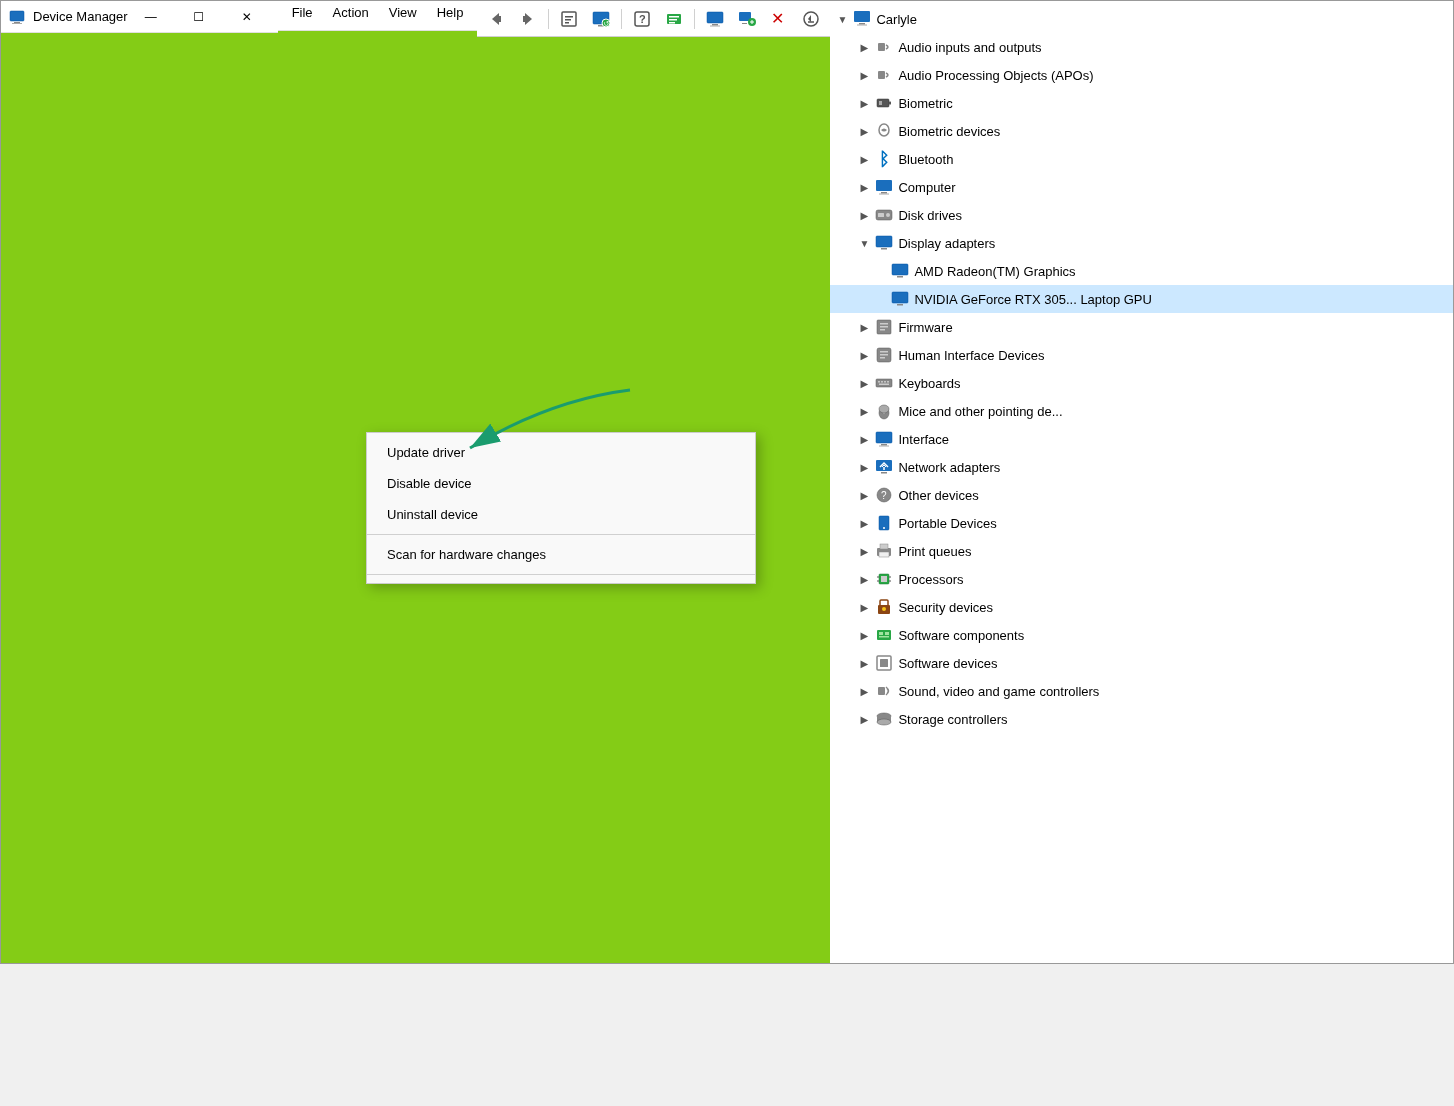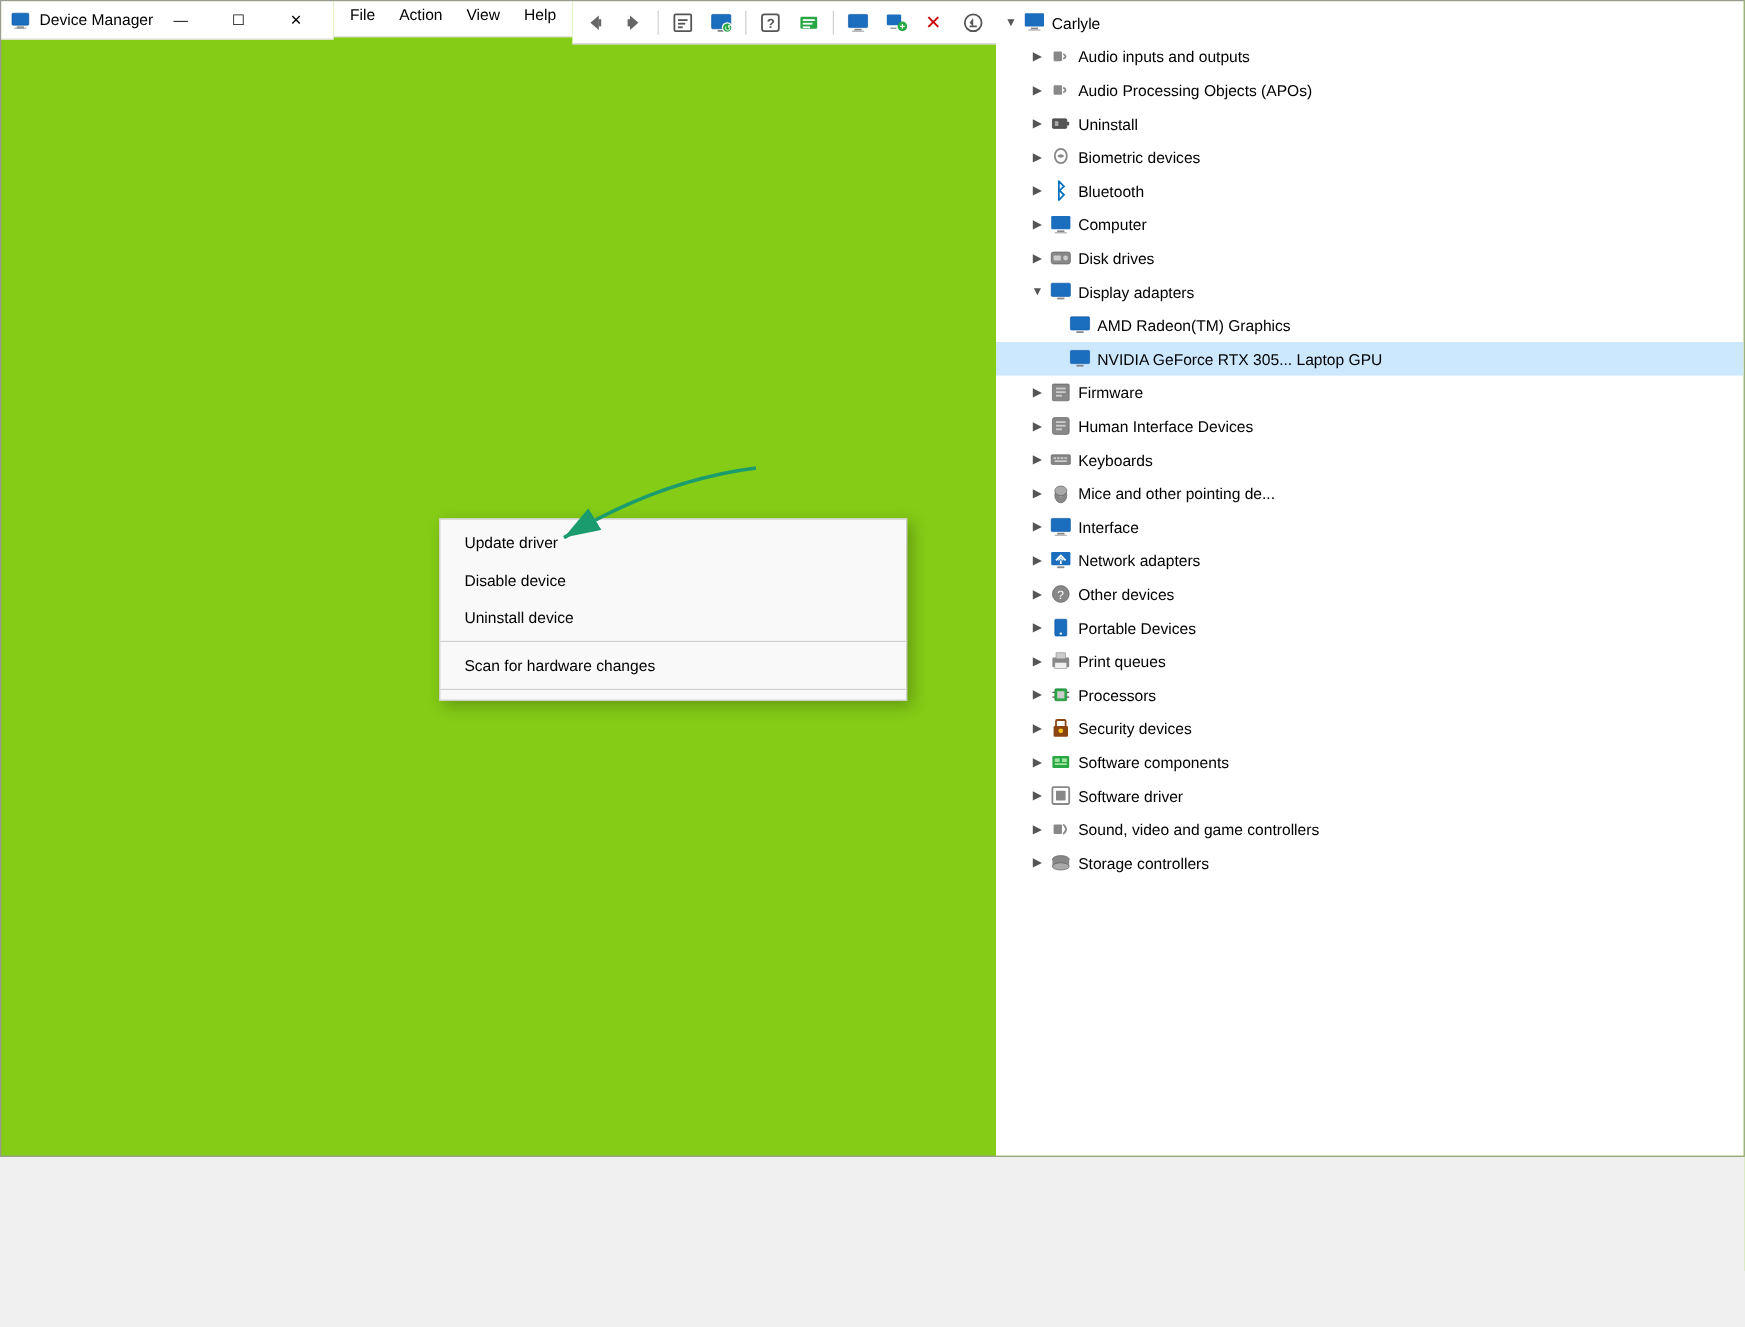--- a/index.html
+++ b/index.html
@@ -373,21 +373,21 @@
 
     <div class="tree-item indent-1">
       <span class="tree-expander">▶</span>
       <span class="tree-icon">
         <svg width="18" height="18" viewBox="0 0 18 18">
             <rect x="2" y="5" width="12" height="8" rx="1" fill="#555" stroke="#333" stroke-width="0.5"></rect>
             <rect x="14" y="7.5" width="2" height="3" rx="0.5" fill="#555"></rect>
             <rect x="4" y="7" width="3" height="4" fill="#aaa"></rect>
           </svg>
       </span>
-      <span class="tree-label">Uninstall</span>
+      <span class="tree-label">Biometric</span>
     </div>
 
     <div class="tree-item indent-1">
       <span class="tree-expander">▶</span>
       <span class="tree-icon">
         <svg width="18" height="18" viewBox="0 0 18 18">
           <ellipse cx="9" cy="8" rx="5" ry="6" fill="none" stroke="#888" stroke-width="1.5"></ellipse>
           <path d="M6 8 Q9 5 12 8 Q9 11 6 8" fill="#888" stroke="none"></path>
         </svg>
       </span>
@@ -611,21 +611,21 @@
     </div>
 
     <div class="tree-item indent-1">
       <span class="tree-expander">▶</span>
       <span class="tree-icon">
         <svg width="18" height="18" viewBox="0 0 18 18">
             <rect x="2" y="2" width="14" height="14" rx="1" fill="none" stroke="#888" stroke-width="1.5"></rect>
             <rect x="5" y="5" width="8" height="8" rx="0.5" fill="#888"></rect>
           </svg>
       </span>
-      <span class="tree-label">Software driver</span>
+      <span class="tree-label">Software devices</span>
     </div>
 
     <div class="tree-item indent-1">
       <span class="tree-expander">▶</span>
       <span class="tree-icon">
         <svg width="18" height="18" viewBox="0 0 18 18">
             <rect x="3" y="5" width="7" height="8" rx="1" fill="#888"></rect>
             <path d="M11 5 Q16 9 11 13" stroke="#888" stroke-width="1.5" fill="none"></path>
             <path d="M12 7 Q15 9 12 11" stroke="#888" stroke-width="1" fill="none"></path>
           </svg>

